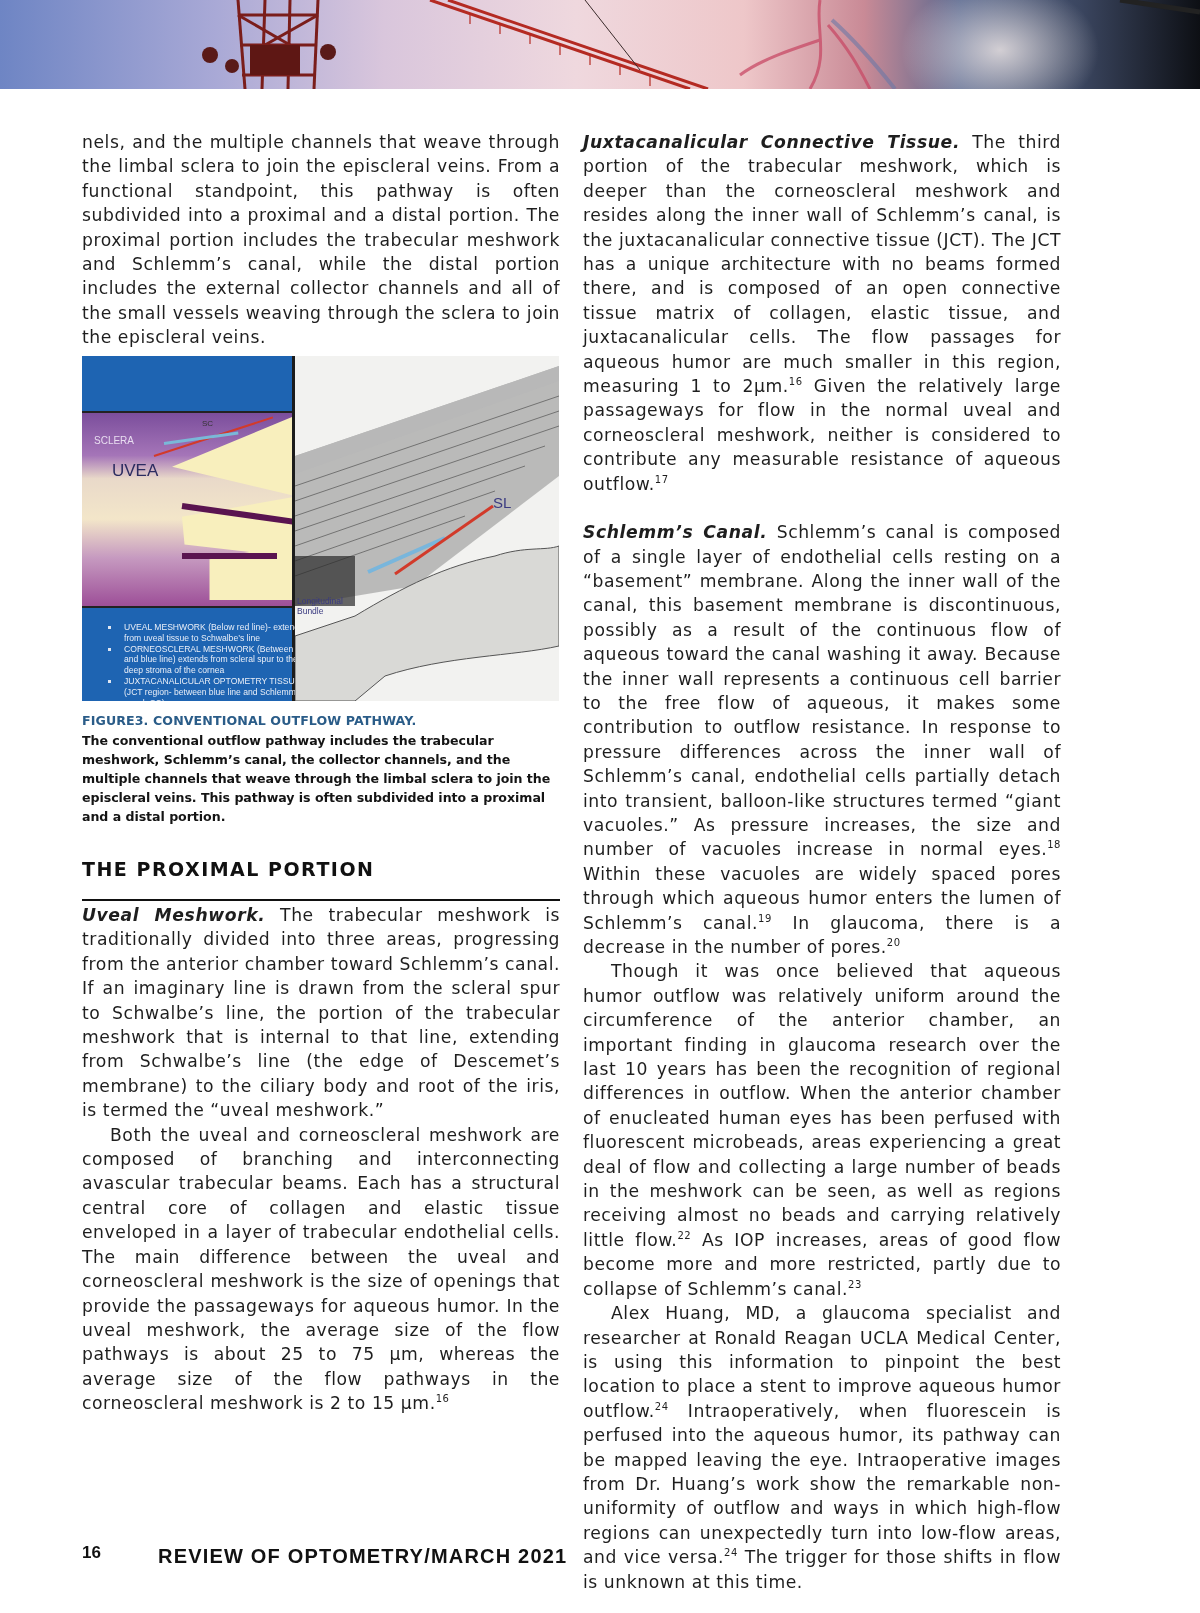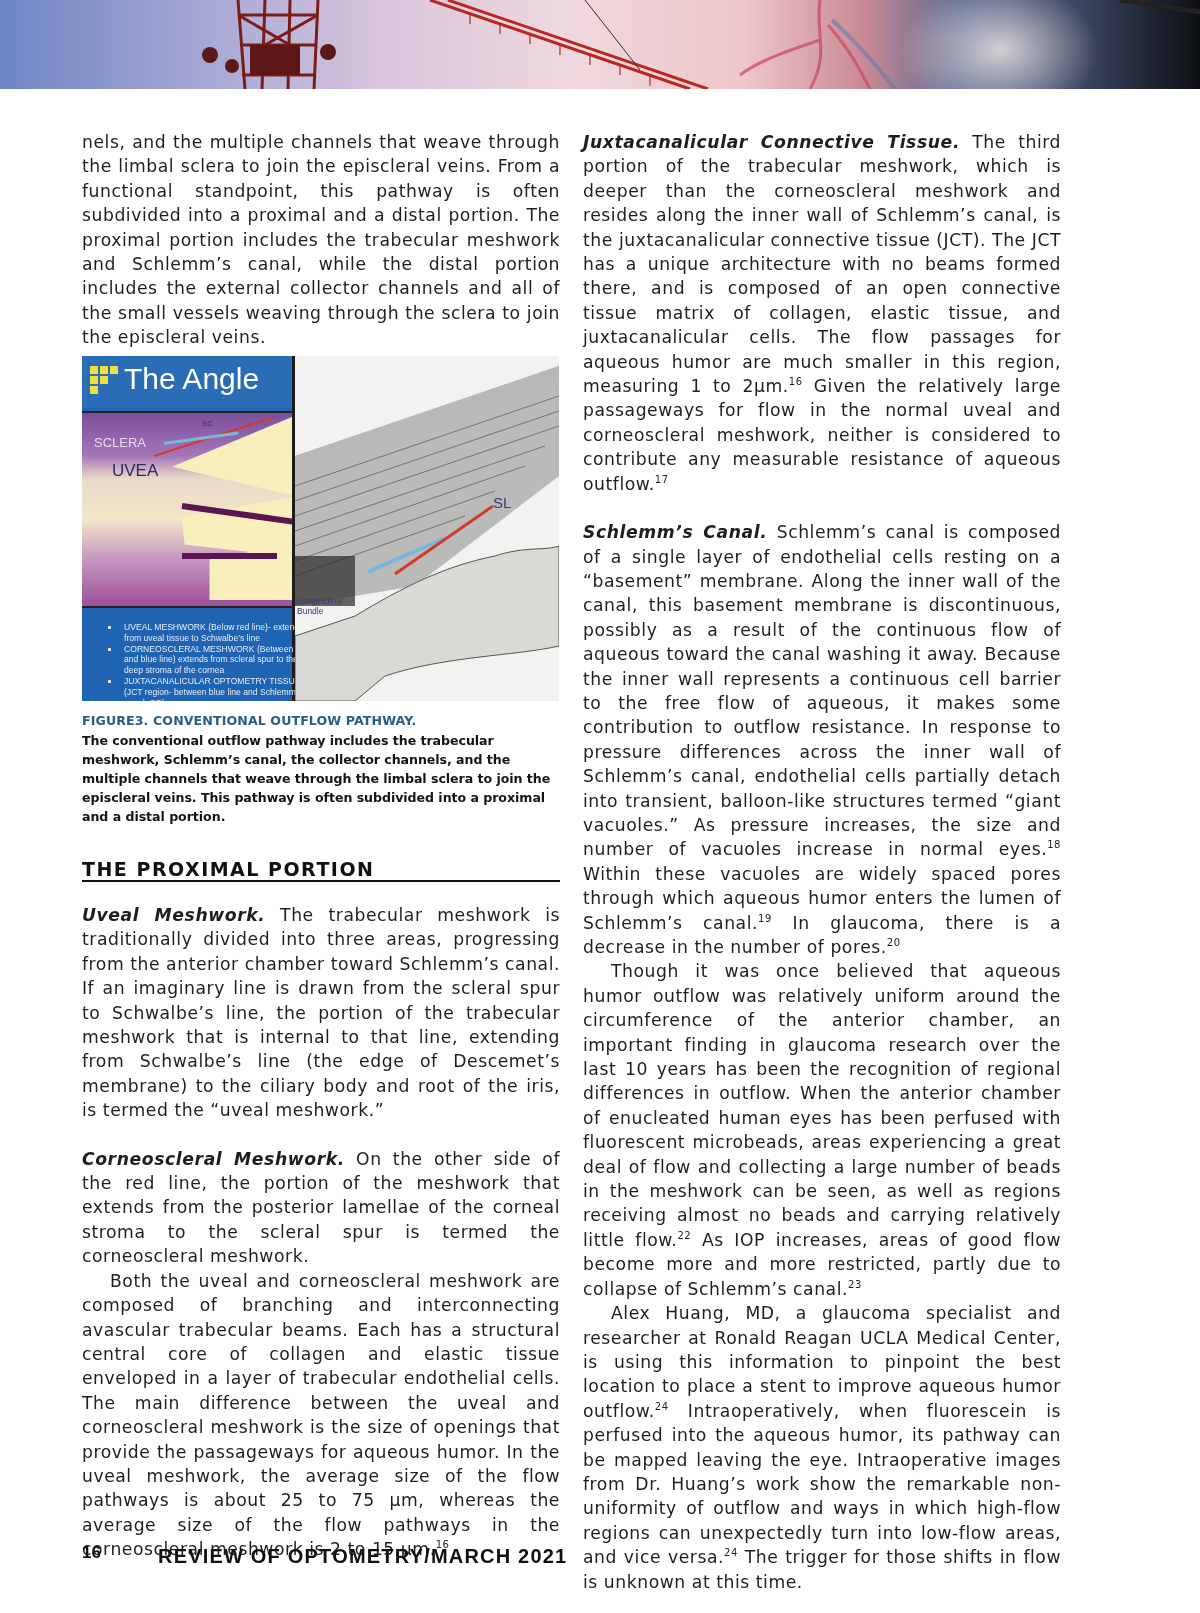--- a/index.html
+++ b/index.html
@@ -31,37 +31,37 @@
   .fig-title { position:absolute; left:42px; top:6px; color:#ffffff; font-size:30px; font-family:"Liberation Sans", sans-serif; }
   .fig-histo { position:absolute; left:0; top:55px; width:210px; height:193px; border-top:2px solid #222; border-bottom:2px solid #222;
     background: linear-gradient(180deg, #7b4e9c 0%, #a575b8 22%, #e9d9c9 34%, #f3e6c9 55%, #c69ac0 75%, #9d4f98 100%); overflow:hidden; }
   .fig-histo .yellow { position:absolute; left:90px; top:2px; width:125px; height:185px; background:#f8efbd; clip-path: polygon(100% 0, 100% 100%, 30% 100%, 30% 78%, 62% 74%, 10% 70%, 8% 55%, 100% 44%, 0 28%); }
   .fig-histo .dark-edge { position:absolute; left:100px; top:90px; width:115px; height:6px; background:#5a1450; transform:rotate(8deg); transform-origin:left center; }
   .fig-histo .dark-edge2 { position:absolute; left:100px; top:140px; width:95px; height:6px; background:#5a1450; }
   .fig-histo .redline { position:absolute; left:72px; top:42px; width:125px; height:2px; background:#d23a2a; transform:rotate(-18deg); transform-origin:left center; }
   .fig-histo .blueline { position:absolute; left:82px; top:29px; width:75px; height:3px; background:#7ab8d8; transform:rotate(-8deg); transform-origin:left center; }
   .fig-histo .lbl { position:absolute; font-family:"Liberation Sans", sans-serif; }
   .lbl-sc { left:120px; top:6px; font-size:8px; color:#333; }
-  .lbl-sclera { left:12px; top:22px; font-size:13px; color:#e8ddf0; }
+  .lbl-sclera { left:12px; top:22px; font-size:10px; color:#e8ddf0; }
   .lbl-uvea { left:30px; top:48px; font-size:17px; color:#2c2c60; }
   .fig-bullets { position:absolute; left:0; top:250px; width:210px; padding:0 0 0 6px; margin:16px; list-style:none; font-family:"Liberation Sans", sans-serif; font-size:8.6px; line-height:10.8px; color:#e8eef8; }
   .fig-bullets li { position:relative; padding-left:20px; margin:0; }
   .fig-bullets li::before { content:""; position:absolute; left:4px; top:4px; width:3px; height:3px; background:#dfe6f2; }
   .fig-right { position:absolute; left:213px; top:0; width:264px; height:345px; background:#f2f2f0; overflow:hidden; }
   .fig-right svg { position:absolute; left:0; top:0; }
   .fig-right .lbl-sl { position:absolute; left:198px; top:138px; font-size:15px; color:#3a3a80; font-family:"Liberation Sans", sans-serif; }
   .fig-right .lbl-long { position:absolute; left:2px; top:240px; font-size:8.5px; line-height:10px; color:#3a3a80; font-family:"Liberation Sans", sans-serif; }
 
   
   .caption { position:absolute; left:82px; top:713px; width:478px; font-family:"DejaVu Sans", sans-serif; }
   .caption-title { font-size:12.6px; font-weight:bold; color:#2a5c88; letter-spacing:.1px; margin:0 0 3px 0; }
   .caption-body { font-size:12.6px; font-weight:bold; color:#141414; line-height:19px; margin:0; letter-spacing:-.05px; }
 
   
-  .section-head { position:absolute; left:82px; top:858px; width:478px; border-bottom:2px solid #111; padding-bottom:0; }
+  .section-head { position:absolute; left:82px; top:858px; width:478px; border-bottom:2px solid #111; padding-bottom:19px; }
   .section-head h2 { margin:0; font-size:19px; font-weight:bold; letter-spacing:1.5px; color:#111; font-family:"DejaVu Sans", sans-serif; }
 
   
   .footer { position:absolute; left:82px; top:1543px; font-family:"Liberation Sans", sans-serif; font-weight:bold; color:#111; }
   .footer .page-num { position:absolute; left:0; top:0; font-size:17px; }
   .footer .pub { position:absolute; left:76px; top:2px; font-size:20px; letter-spacing:1.2px; white-space:nowrap; }
 </style>
 </head>
 <body>
 
@@ -111,31 +111,20 @@
     <line x1="1120" y1="0" x2="1200" y2="12" stroke="#222" stroke-width="5"></line>
   </svg>
 </div>
 
 <div class="col col-left">
   <p class="body-text">nels, and the multiple channels that weave through the limbal sclera to join the episcleral veins. From a functional standpoint, this pathway is often subdivided into a proximal and a distal portion. The proximal portion includes the trabecular meshwork and Schlemm’s canal, while the distal portion includes the external collector channels and all of the small vessels weaving through the sclera to join the episcleral veins.</p>
 </div>
 
 <div class="figure">
   <div class="fig-left">
-    <div class="fig-title-bar">
-      <div class="fig-logo">
-        <span style="left:0;top:0"></span>
-          <span style="left:10px;top:0"></span>
-          <span style="left:20px;top:0"></span>
-        <span style="left:0;top:10px"></span>
-          <span style="left:10px;top:10px"></span>
-        <span style="left:0;top:20px"></span>
-      </div>
-      <div class="fig-title">The Angle</div>
-    </div>
     <div class="fig-histo">
       <div class="yellow"></div>
       <div class="dark-edge"></div>
       <div class="dark-edge2"></div>
       <div class="redline"></div>
       <div class="blueline"></div>
       <span class="lbl lbl-sc">SC</span>
       <span class="lbl lbl-sclera">SCLERA</span>
       <span class="lbl lbl-uvea">UVEA</span>
     </div>
@@ -178,21 +167,20 @@
   <p class="caption-title">FIGURE3. CONVENTIONAL OUTFLOW PATHWAY.</p>
   <p class="caption-body">The conventional outflow pathway includes the trabecular meshwork, Schlemm’s canal, the collector channels, and the multiple channels that weave through the limbal sclera to join the episcleral veins. This pathway is often subdivided into a proximal and a distal portion.</p>
 </div>
 
 <div class="section-head">
   <h2>THE PROXIMAL PORTION</h2>
 </div>
 
 <div class="col" style="left:82px; top:903px;">
   <p class="body-text"><span class="lead">Uveal Meshwork.</span><span> The trabecular meshwork is traditionally divided into three areas, progressing from the anterior chamber toward Schlemm’s canal. If an imaginary line is drawn from the scleral spur to Schwalbe’s line, the portion of the trabecular meshwork that is internal to that line, extending from Schwalbe’s line (the edge of Descemet’s membrane) to the ciliary body and root of the iris, is termed the “uveal meshwork.”</span></p>
-  <p class="body-text" style="margin-top:24px;"><span class="lead">Corneoscleral Meshwork.</span><span> On the other side of the red line, the portion of the meshwork that extends from the posterior lamellae of the corneal stroma to the scleral spur is termed the corneoscleral meshwork.</span></p>
   <p class="body-text indent"><span>Both the uveal and corneoscleral meshwork are composed of branching and interconnecting avascular trabecular beams. Each has a structural central core of collagen and elastic tissue enveloped in a layer of trabecular endothelial cells. The main difference between the uveal and corneoscleral meshwork is the size of openings that provide the passageways for aqueous humor. In the uveal meshwork, the average size of the flow pathways is about 25 to 75 µm, whereas the average size of the flow pathways in the corneoscleral meshwork is 2 to 15 µm.</span><sup>16</sup></p>
 </div>
 
 <div class="col col-right">
   <p class="body-text"><span class="lead">Juxtacanalicular Connective Tissue.</span><span> The third portion of the trabecular meshwork, which is deeper than the corneoscleral meshwork and resides along the inner wall of Schlemm’s canal, is the juxtacanalicular connective tissue (JCT). The JCT has a unique architecture with no beams formed there, and is composed of an open connective tissue matrix of collagen, elastic tissue, and juxtacanalicular cells. The flow passages for aqueous humor are much smaller in this region, measuring 1 to 2µm.</span><sup>16</sup><span> Given the relatively large passageways for flow in the normal uveal and corneoscleral meshwork, neither is considered to contribute any measurable resistance of aqueous outflow.</span><sup>17</sup></p>
 
   <p class="body-text" style="margin-top:24px;"><span class="lead">Schlemm’s Canal.</span><span> Schlemm’s canal is composed of a single layer of endothelial cells resting on a “basement” membrane. Along the inner wall of the canal, this basement membrane is discontinuous, possibly as a result of the continuous flow of aqueous toward the canal washing it away. Because the inner wall represents a continuous cell barrier to the free flow of aqueous, it makes some contribution to outflow resistance. In response to pressure differences across the inner wall of Schlemm’s canal, endothelial cells partially detach into transient, balloon-like structures termed “giant vacuoles.” As pressure increases, the size and number of vacuoles increase in normal eyes.</span><sup>18</sup><span> Within these vacuoles are widely spaced pores through which aqueous humor enters the lumen of Schlemm’s canal.</span><sup>19</sup><span> In glaucoma, there is a decrease in the number of pores.</span><sup>20</sup></p>
 
   <p class="body-text indent"><span>Though it was once believed that aqueous humor outflow was relatively uniform around the circumference of the anterior chamber, an important finding in glaucoma research over the last 10 years has been the recognition of regional differences in outflow. When the anterior chamber of enucleated human eyes has been perfused with fluorescent microbeads, areas experiencing a great deal of flow and collecting a large number of beads in the meshwork can be seen, as well as regions receiving almost no beads and carrying relatively little flow.</span><sup>22</sup><span> As IOP increases, areas of good flow become more and more restricted, partly due to collapse of Schlemm’s canal.</span><sup>23</sup></p>
 

